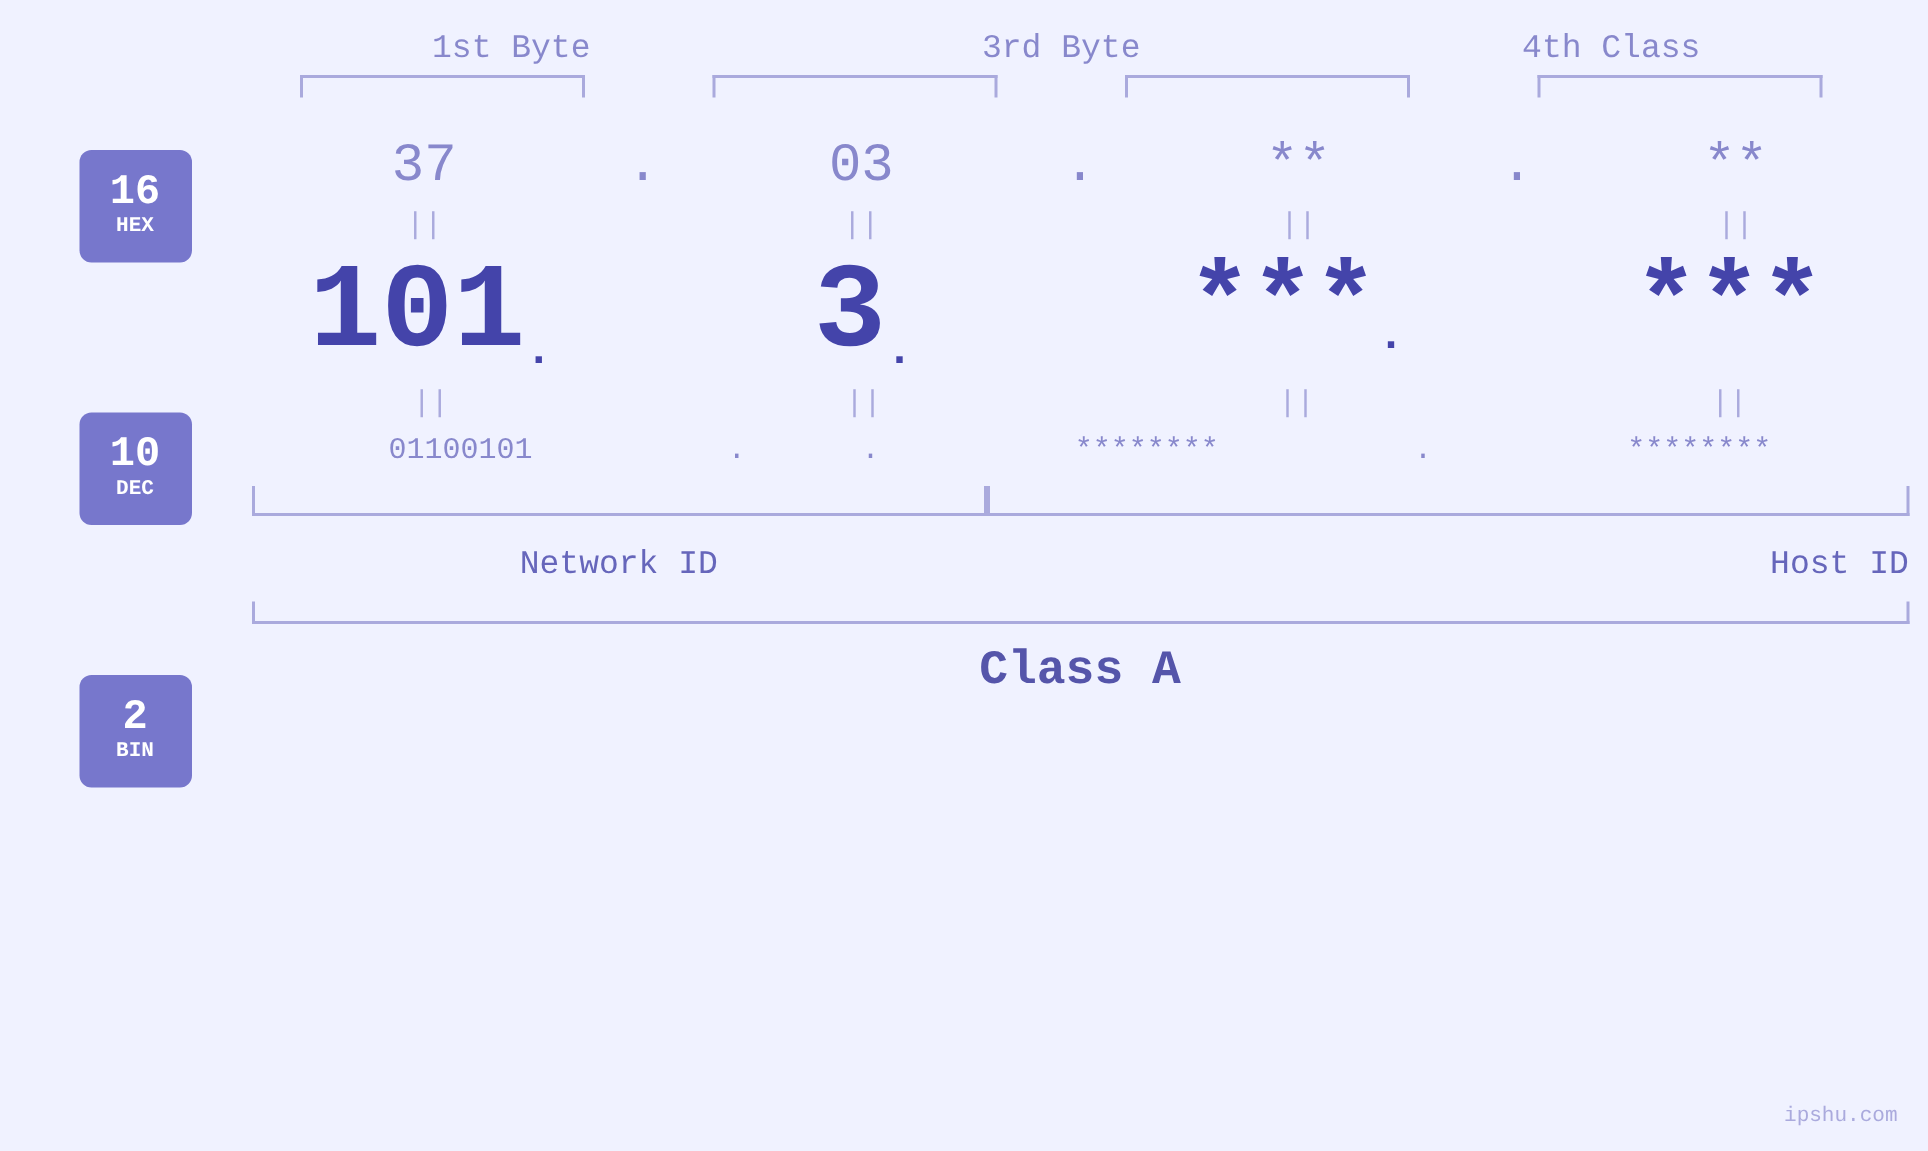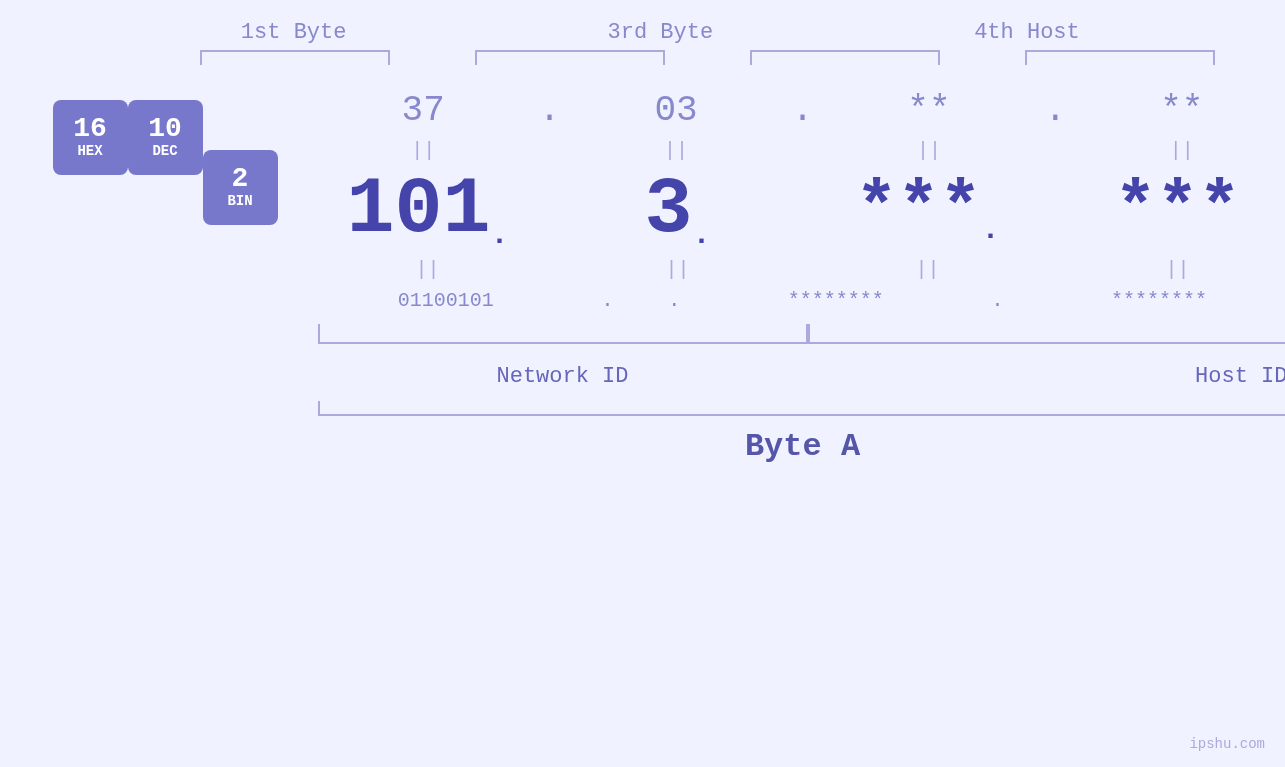--- a/index.html
+++ b/index.html
@@ -28,20 +28,21 @@
       width: 1100px;
       margin-left: 130px;
       padding-top: 20px;
       justify-content: space-around;
     }
 
     .byte-header {
       color: #8888cc;
       font-size: 22px;
       font-family: 'Courier New', Courier, monospace;
+      text-align: center;
       width: 200px;
     }
 
     
     .brackets-row {
       display: flex;
       width: 1100px;
       margin-left: 130px;
       margin-top: 5px;
       justify-content: space-around;
@@ -51,20 +52,21 @@
       width: 190px;
       height: 15px;
       border-top: 2px solid #aaaadd;
       border-left: 2px solid #aaaadd;
       border-right: 2px solid #aaaadd;
     }
 
     
     .badges-col {
       display: flex;
+      flex-direction: column;
       align-items: center;
       gap: 0px;
       margin-right: 20px;
       padding-top: 10px;
     }
 
     .badge {
       background-color: #7777cc;
       color: white;
       border-radius: 8px;
@@ -103,21 +105,21 @@
     }
   </style>
 </head>
 <body>
 
 <div class="main-container">
 
   <div class="byte-headers">
     <div class="byte-header">1st Byte</div>
     <div class="byte-header">3rd Byte</div>
-    <div class="byte-header">4th Host</div>
+    <div class="byte-header">4th Class</div>
   </div>
 
   <div class="brackets-row">
     <div class="bracket"></div>
     <div class="bracket"></div>
     <div class="bracket"></div>
     <div class="bracket"></div>
   </div>
 
   <div style="display:flex; flex-direction:row; width:1260px; margin-top:25px; align-items:flex-start; padding-left:40px;">
@@ -152,21 +154,21 @@
       <div style="display:flex; flex-direction:row; justify-content:space-around; width:100%; margin: 8px 0;">
         <span style="color:#aaaadd; font-size:20px; width:200px; text-align:center; font-family:'Courier New',Courier,monospace;">||</span>
         <span style="width:30px;"></span>
         <span style="color:#aaaadd; font-size:20px; width:200px; text-align:center; font-family:'Courier New',Courier,monospace;">||</span>
         <span style="width:30px;"></span>
         <span style="color:#aaaadd; font-size:20px; width:200px; text-align:center; font-family:'Courier New',Courier,monospace;">||</span>
         <span style="width:30px;"></span>
         <span style="color:#aaaadd; font-size:20px; width:200px; text-align:center; font-family:'Courier New',Courier,monospace;">||</span>
       </div>
 
-      <div style="display:flex; flex-direction:row; align-items:center; justify-content:space-around; width:100%;">
+      <div style="display:flex; flex-direction:row; justify-content:space-around; width:100%;">
         <span style="font-size:80px; color:#4444aa; font-weight:bold; width:220px; text-align:center; font-family:'Courier New',Courier,monospace; line-height:1;">101<span style="font-size:30px; vertical-align:bottom; padding-bottom:8px;">.</span></span>
         <span style="width:30px;"></span>
         <span style="font-size:80px; color:#4444aa; font-weight:bold; width:220px; text-align:center; font-family:'Courier New',Courier,monospace; line-height:1;">3<span style="font-size:30px; vertical-align:bottom; padding-bottom:8px;">.</span></span>
         <span style="width:30px;"></span>
         <span style="font-size:70px; color:#4444aa; font-weight:bold; width:220px; text-align:center; font-family:'Courier New',Courier,monospace; line-height:1;">***<span style="font-size:30px; vertical-align:bottom; padding-bottom:8px;">.</span></span>
         <span style="width:30px;"></span>
         <span style="font-size:70px; color:#4444aa; font-weight:bold; width:220px; text-align:center; font-family:'Courier New',Courier,monospace; line-height:1;">***</span>
       </div>
 
       <div style="display:flex; flex-direction:row; justify-content:space-around; width:100%; margin: 8px 0;">
@@ -195,20 +197,20 @@
         <div style="flex:1; height:20px; border-bottom:2px solid #aaaadd; border-left:2px solid #aaaadd; border-right:2px solid #aaaadd;"></div>
       </div>
 
       <div style="display:flex; flex-direction:row; width:100%; margin-top:20px;">
         <div style="width:490px; text-align:center; color:#6666bb; font-size:22px; font-family:'Courier New',Courier,monospace;">Network ID</div>
         <div style="flex:1; text-align:right; color:#6666bb; font-size:22px; font-family:'Courier New',Courier,monospace;">Host ID</div>
       </div>
 
       <div style="width:100%; height:15px; border-bottom:2px solid #aaaadd; border-left:2px solid #aaaadd; border-right:2px solid #aaaadd; margin-top:12px;"></div>
 
-      <div style="text-align:center; color:#5555aa; font-size:32px; font-weight:bold; font-family:'Courier New',Courier,monospace; margin-top:12px;">Byte A</div>
+      <div style="text-align:center; color:#5555aa; font-size:32px; font-weight:bold; font-family:'Courier New',Courier,monospace; margin-top:12px;">Class A</div>
 
     </div>
   </div>
 
   <div class="watermark">ipshu.com</div>
 
 </div>
 
 </body></html>

